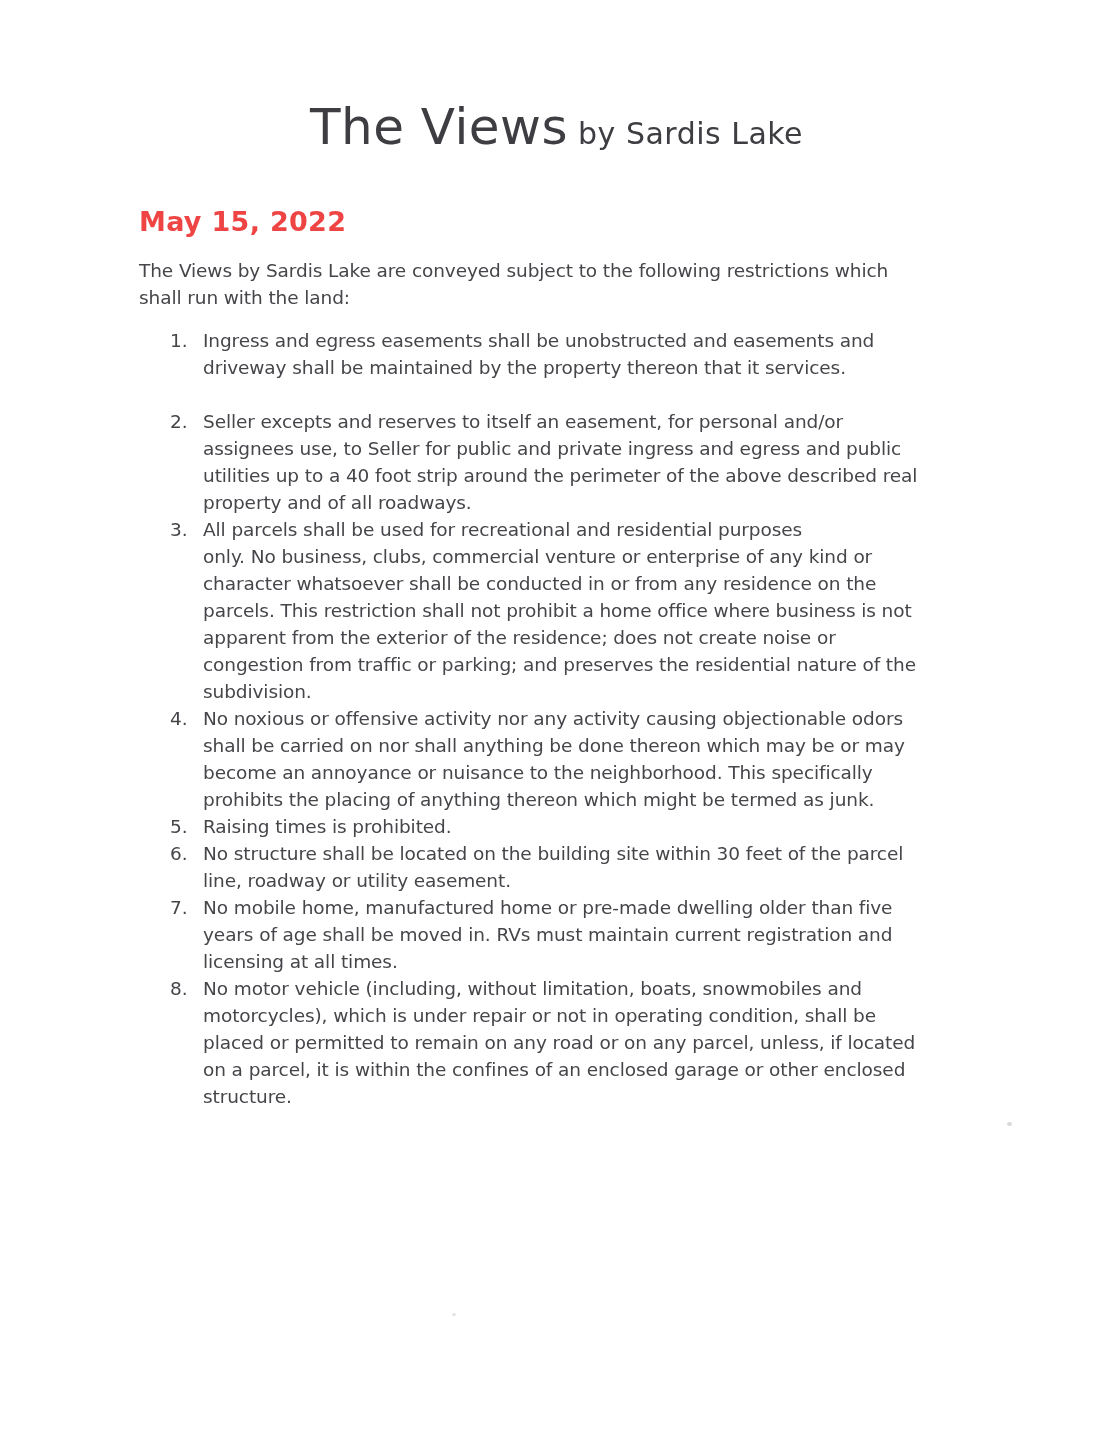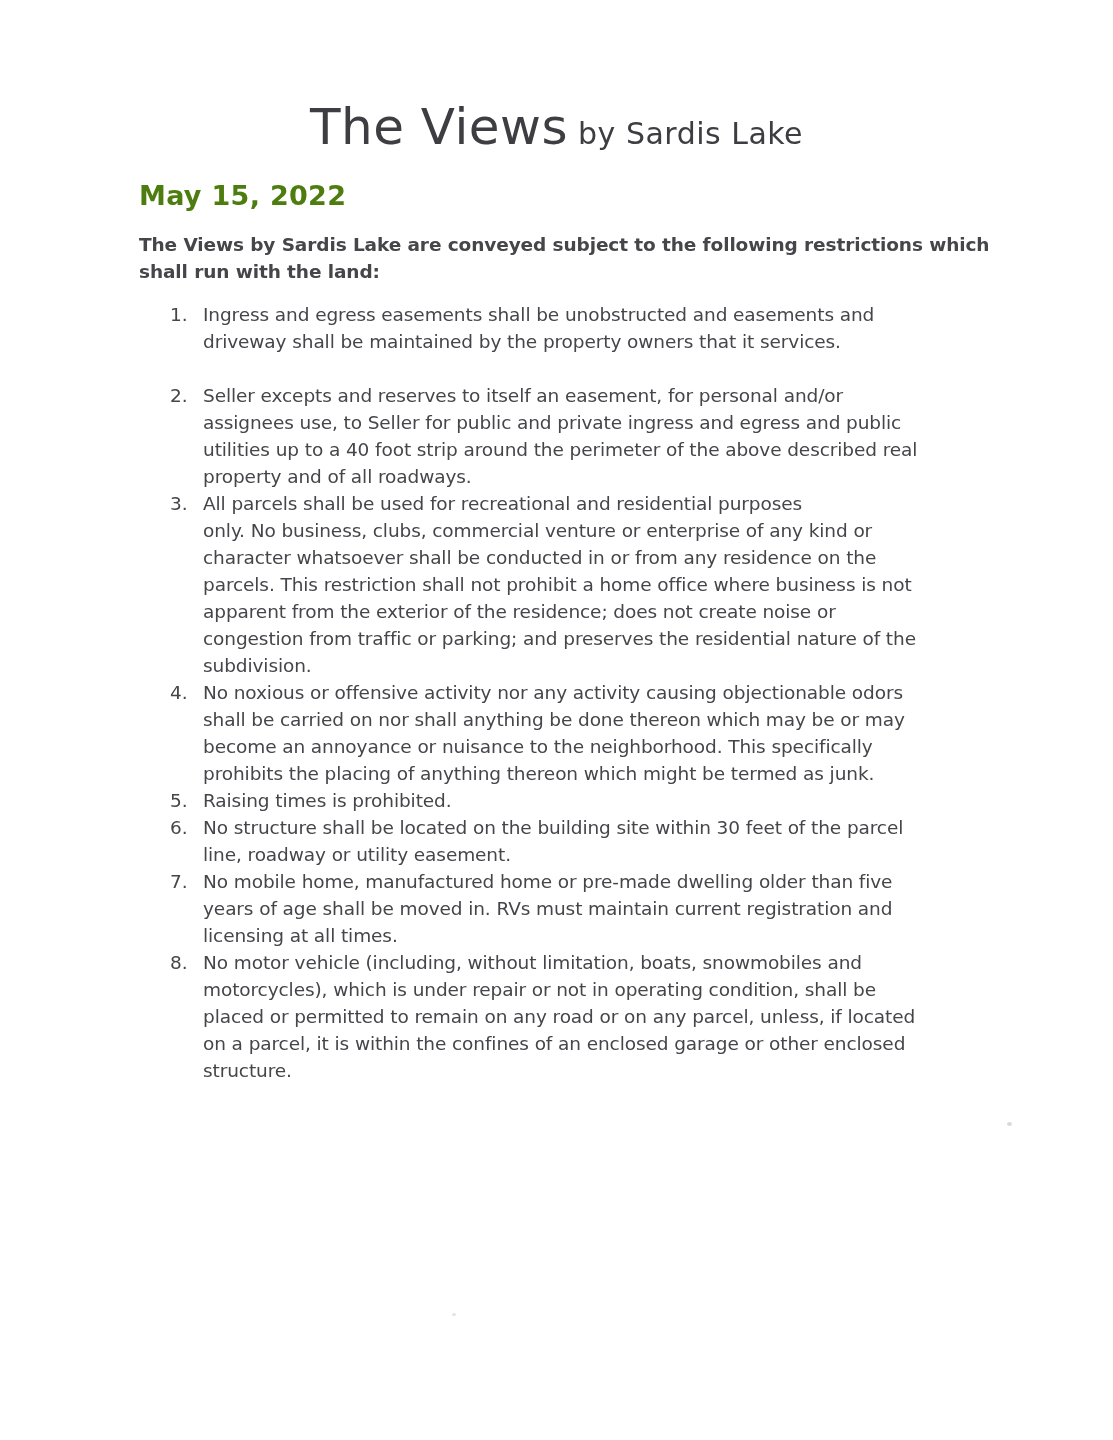--- a/index.html
+++ b/index.html
@@ -31,41 +31,40 @@
   .title-sub {
     font-size: 30px;
     margin-left: 10px;
   }
   .content {
     box-sizing: border-box;
     padding-left: 139px;
     width: 1030px;
   }
   .doc-date {
-    margin-top: 24px;
+    margin-top: 50px;
     font-size: 27px;
     font-weight: bold;
-    color: #4d7c0f;
+    color: #ef4444;
     letter-spacing: 0.3px;
   }
   .section-heading {
     margin-top: 47px;
     font-size: 27px;
     font-weight: bold;
     color: #3f3f44;
     letter-spacing: 0.2px;
   }
   .intro {
     margin-top: 20px;
     font-size: 18.5px;
     line-height: 27px;
     white-space: pre-line;
     letter-spacing: -0.1px;
     color: #45454a;
-    font-weight: bold;
   }
   ol.restrictions {
     list-style: none;
     margin: 16px 0 0 0;
     padding: 0;
   }
   ol.restrictions li {
     display: flex;
     margin: 0;
     font-size: 18.5px;
@@ -118,21 +117,21 @@
     <div class="doc-date">May 15, 2022</div>
 
 
     <div class="intro">The Views by Sardis Lake are conveyed subject to the following restrictions which
 shall run with the land:</div>
 
     <ol class="restrictions">
       <li class="gap-after">
         <span class="item-num">1.</span>
         <span class="item-text">Ingress and egress easements shall be unobstructed and easements and
-driveway shall be maintained by the property owners that it services.</span>
+driveway shall be maintained by the property thereon that it services.</span>
       </li>
       <li>
         <span class="item-num">2.</span>
         <span class="item-text">Seller excepts and reserves to itself an easement, for personal and/or
 assignees use, to Seller for public and private ingress and egress and public
 utilities up to a 40 foot strip around the perimeter of the above described real
 property and of all roadways.</span>
       </li>
       <li>
         <span class="item-num">3.</span>

